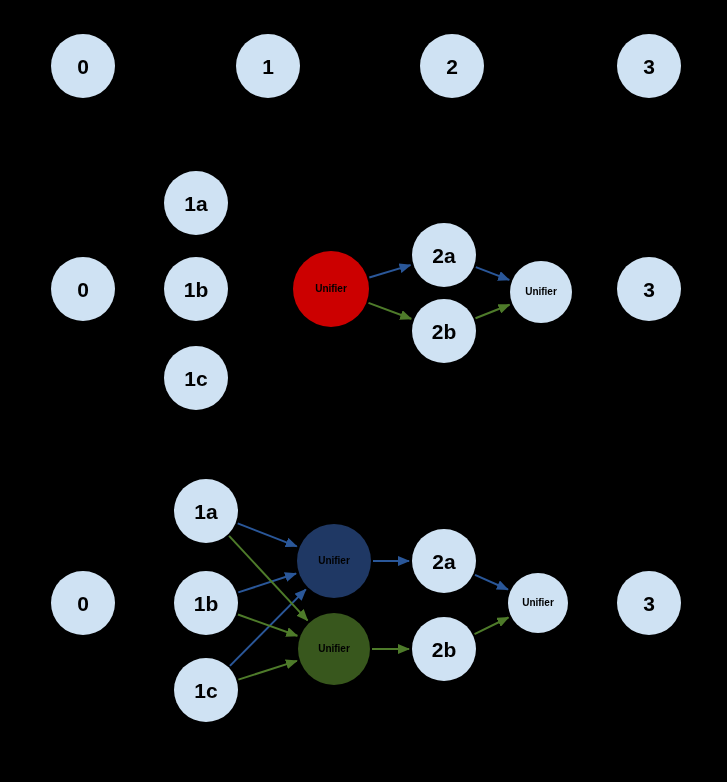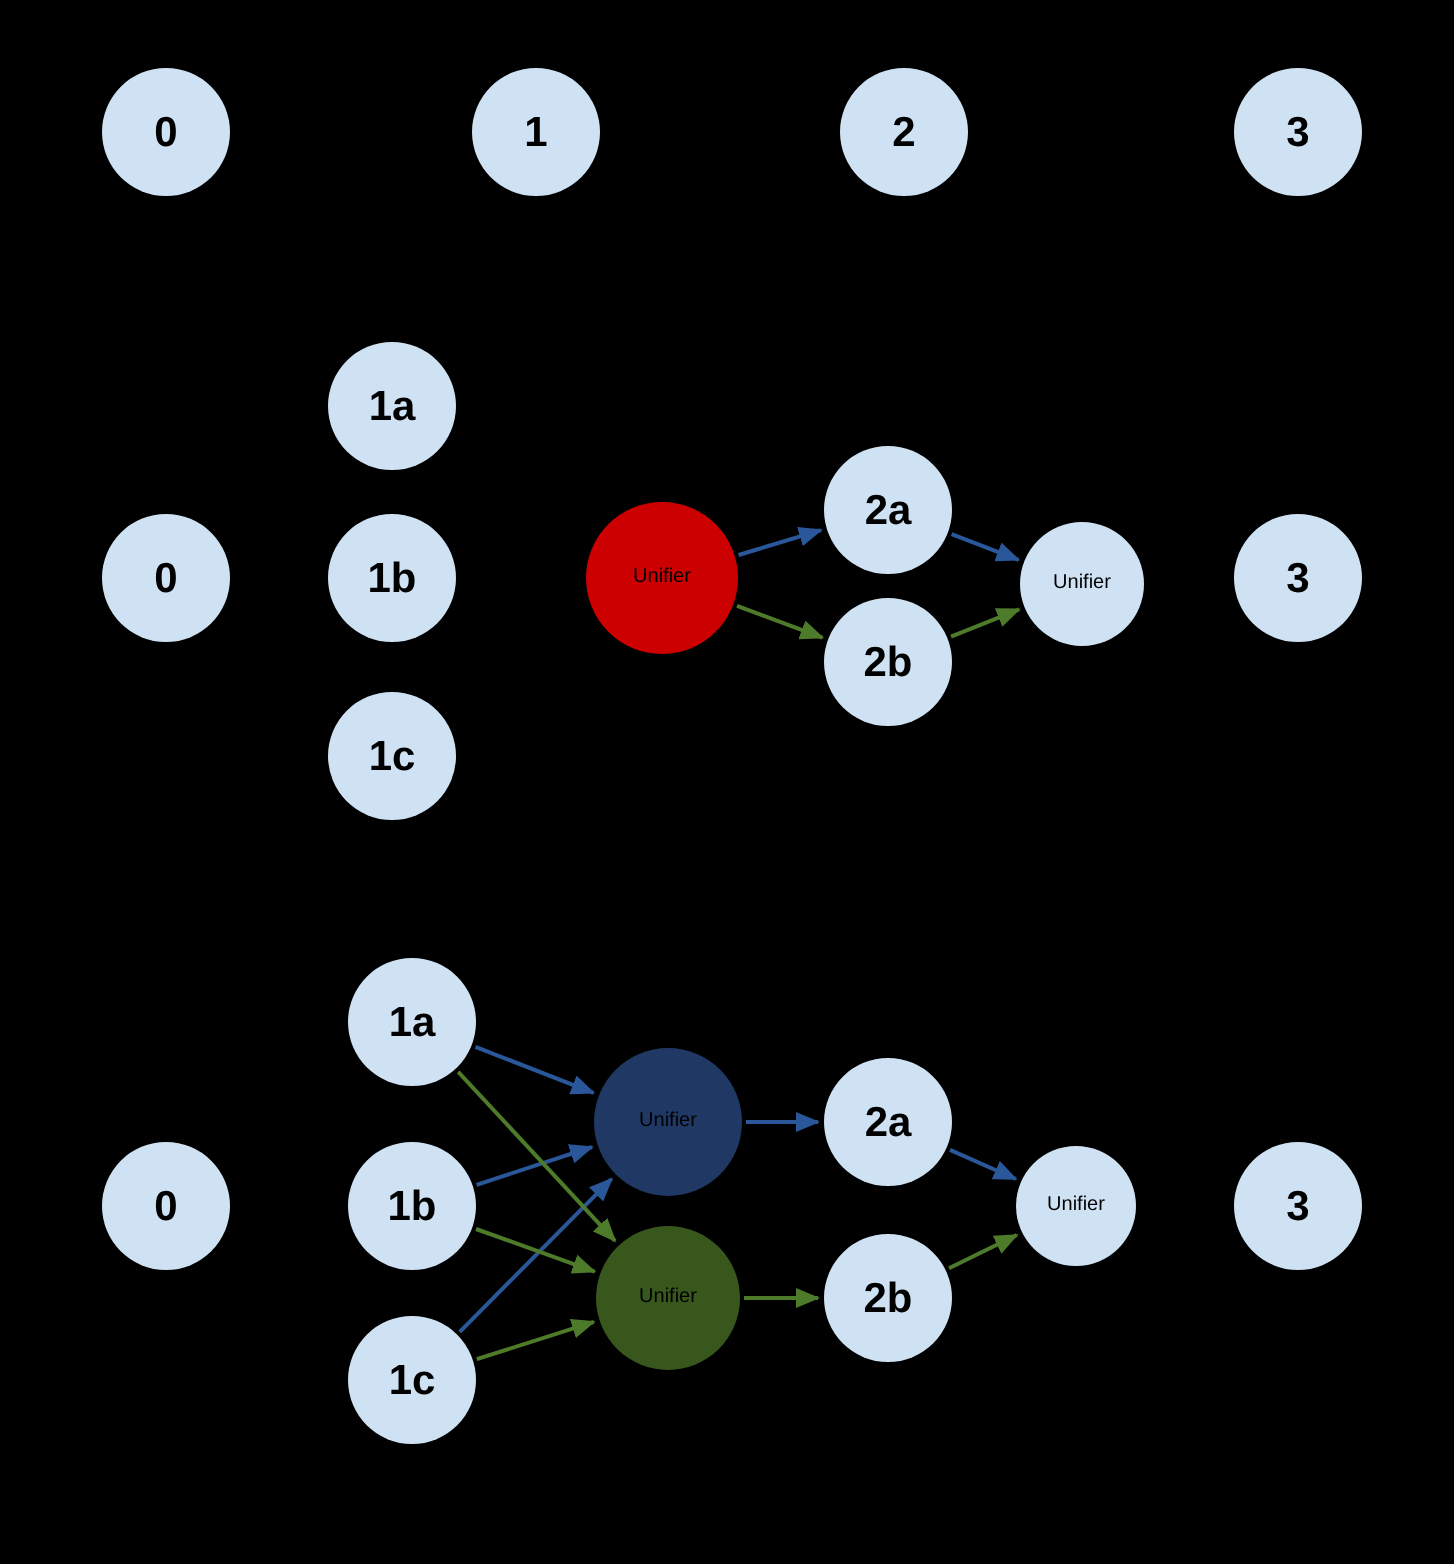--- a/index.html
+++ b/index.html
@@ -30,21 +30,21 @@
     display: flex;
     align-items: center;
     justify-content: center;
     font-weight: 700;
     font-size: 21px;
     line-height: 1;
     user-select: none;
   }
   .node--small {
     font-size: 10px;
-    font-weight: 400;
+    font-weight: 700;
   }
 </style>
 </head>
 <body>
 
 <div class="stage" id="stage" style="width: 727px; height: 782px; background: rgb(0, 0, 0);">
   <svg id="edges-svg" width="727" height="782" viewBox="0 0 727 782">
     <defs>
       <marker id="m-arrow_blue" markerUnits="userSpaceOnUse" markerWidth="12" markerHeight="10" refX="11" refY="5" orient="auto">
         <path d="M0,0 L12,5 L0,10 Z" fill="#2a5799"></path>

